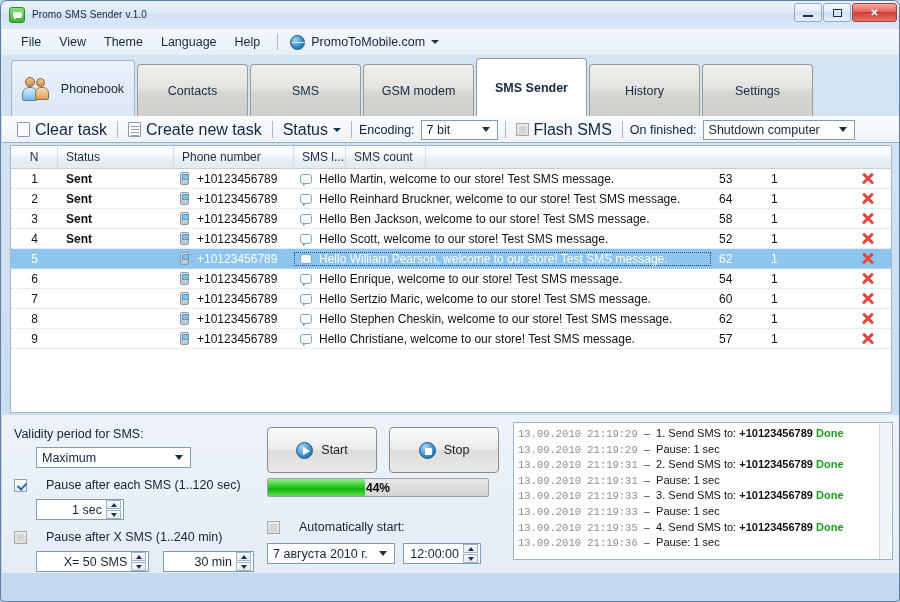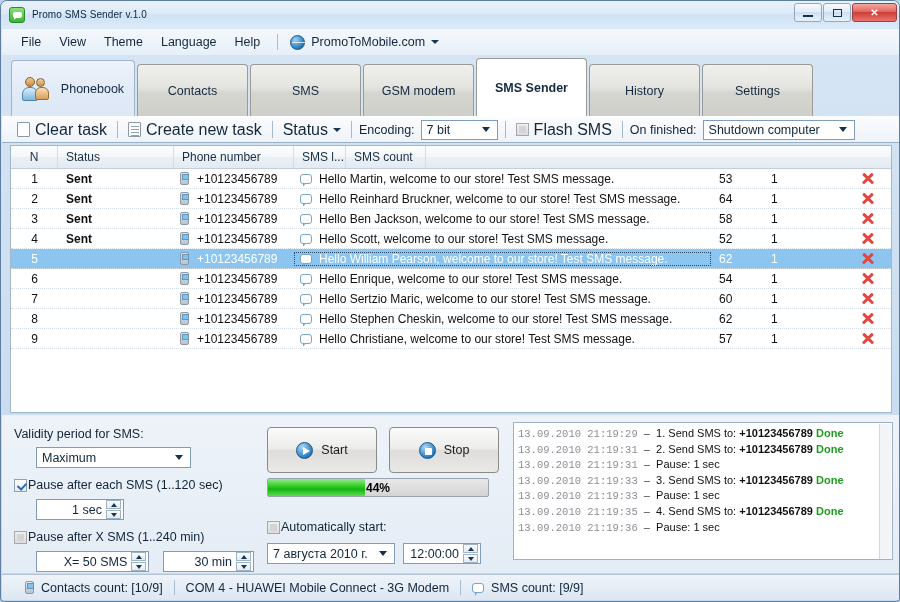--- a/index.html
+++ b/index.html
@@ -215,21 +215,21 @@
   .del-x::after { transform: rotate(-45deg); }
 
   
   #bottom {
     position: absolute; left: 1px; top: 414px; width: 898px; height: 158px;
     background: linear-gradient(to bottom, #eef3f9, #e4ecf5);
   }
   .panel-label { font-size: 12.5px; color: #112439; }
   #validity-wrap { position: absolute; left: 12px; top: 12px; width: 240px; }
   #validity-combo { width: 155px; height: 21px; margin-top: 6px; margin-left: 22px; }
-  .cbrow { display: flex; align-items: center; gap: 1px; margin-top: 10px; }
+  .cbrow { display: flex; align-items: center; gap: 19px; margin-top: 10px; }
   .spin {
     height: 21px; background: #fff; border: 1px solid #7f9db9;
     display: flex; align-items: center; justify-content: flex-end;
     font-size: 12.5px; color: #11263c; padding-right: 2px;
   }
   .spin .val { padding-right: 4px; }
   .spin .btns { display: flex; flex-direction: column; gap: 1px; }
   .spin .sb {
     width: 15px; height: 9px; border: 1px solid #9cb2c6;
     background: linear-gradient(to bottom, #fbfcfd, #e4ebf2);
@@ -664,38 +664,24 @@
 
   <div id="progress">
     <div id="progress-fill" style="width: 44%;"></div>
     <div id="progress-text">44%</div>
   </div>
 
   <div id="log">
     <div id="log-scroll"></div>
     <div id="log-lines">
         <div class="logline"><span class="ts">13.09.2010 21:19:29</span><span class="dash">&nbsp;&nbsp;–&nbsp;&nbsp;</span><span class="body">1. Send SMS to: </span><span class="num">+10123456789</span><span class="done"> Done</span></div>
+        <div class="logline"><span class="ts">13.09.2010 21:19:29</span><span class="dash">&nbsp;&nbsp;–&nbsp;&nbsp;</span><span class="body">Pause: 1 sec</span></div>
         <div class="logline"><span class="ts">13.09.2010 21:19:31</span><span class="dash">&nbsp;&nbsp;–&nbsp;&nbsp;</span><span class="body">2. Send SMS to: </span><span class="num">+10123456789</span><span class="done"> Done</span></div>
         <div class="logline"><span class="ts">13.09.2010 21:19:31</span><span class="dash">&nbsp;&nbsp;–&nbsp;&nbsp;</span><span class="body">Pause: 1 sec</span></div>
         <div class="logline"><span class="ts">13.09.2010 21:19:33</span><span class="dash">&nbsp;&nbsp;–&nbsp;&nbsp;</span><span class="body">3. Send SMS to: </span><span class="num">+10123456789</span><span class="done"> Done</span></div>
         <div class="logline"><span class="ts">13.09.2010 21:19:33</span><span class="dash">&nbsp;&nbsp;–&nbsp;&nbsp;</span><span class="body">Pause: 1 sec</span></div>
         <div class="logline"><span class="ts">13.09.2010 21:19:35</span><span class="dash">&nbsp;&nbsp;–&nbsp;&nbsp;</span><span class="body">4. Send SMS to: </span><span class="num">+10123456789</span><span class="done"> Done</span></div>
         <div class="logline"><span class="ts">13.09.2010 21:19:36</span><span class="dash">&nbsp;&nbsp;–&nbsp;&nbsp;</span><span class="body">Pause: 1 sec</span></div>
       </div>
   </div>
 
-  <div id="statusbar">
-    <div class="sb-item">
-      <span class="phone-icon"></span>
-      <span>Contacts count: [10/9]</span>
-    </div>
-    <div class="sb-sep"></div>
-    <div class="sb-item">
-      <span>COM 4 - HUAWEI Mobile Connect - 3G Modem</span>
-    </div>
-    <div class="sb-sep"></div>
-    <div class="sb-item">
-      <span class="bubble-icon"></span>
-      <span>SMS count: [9/9]</span>
-    </div>
-  </div>
 
 </div>
 
 </body></html>

